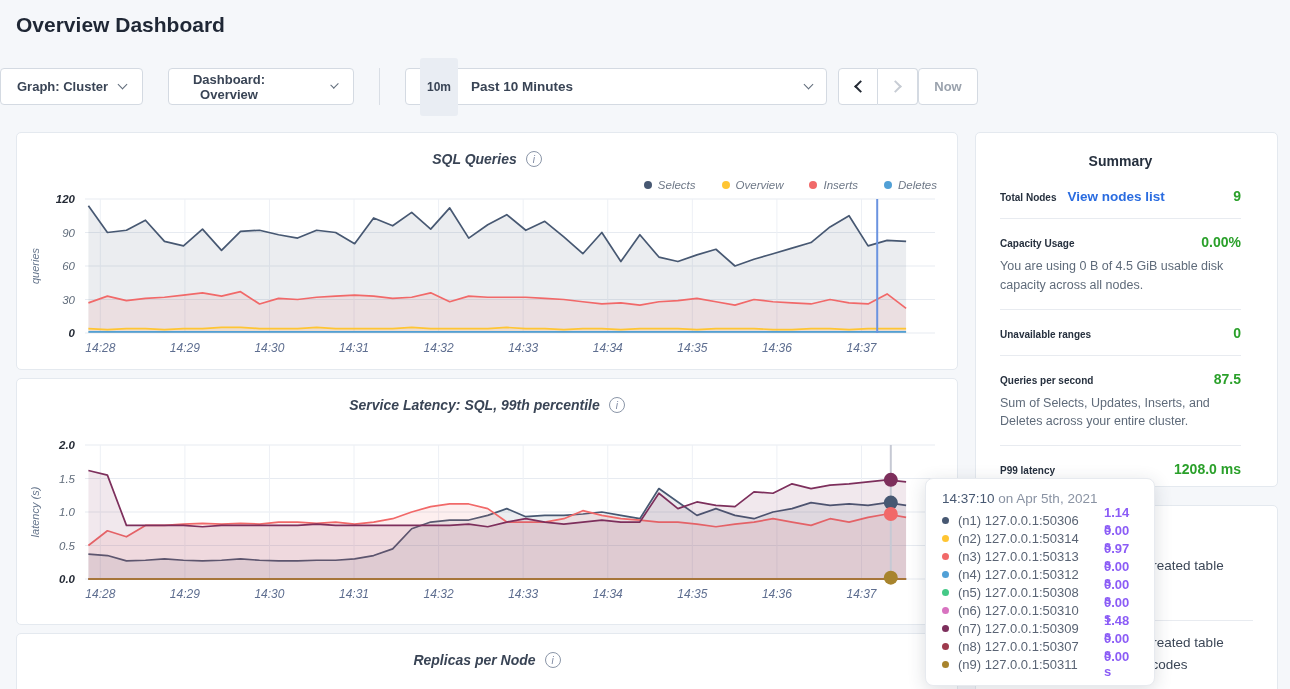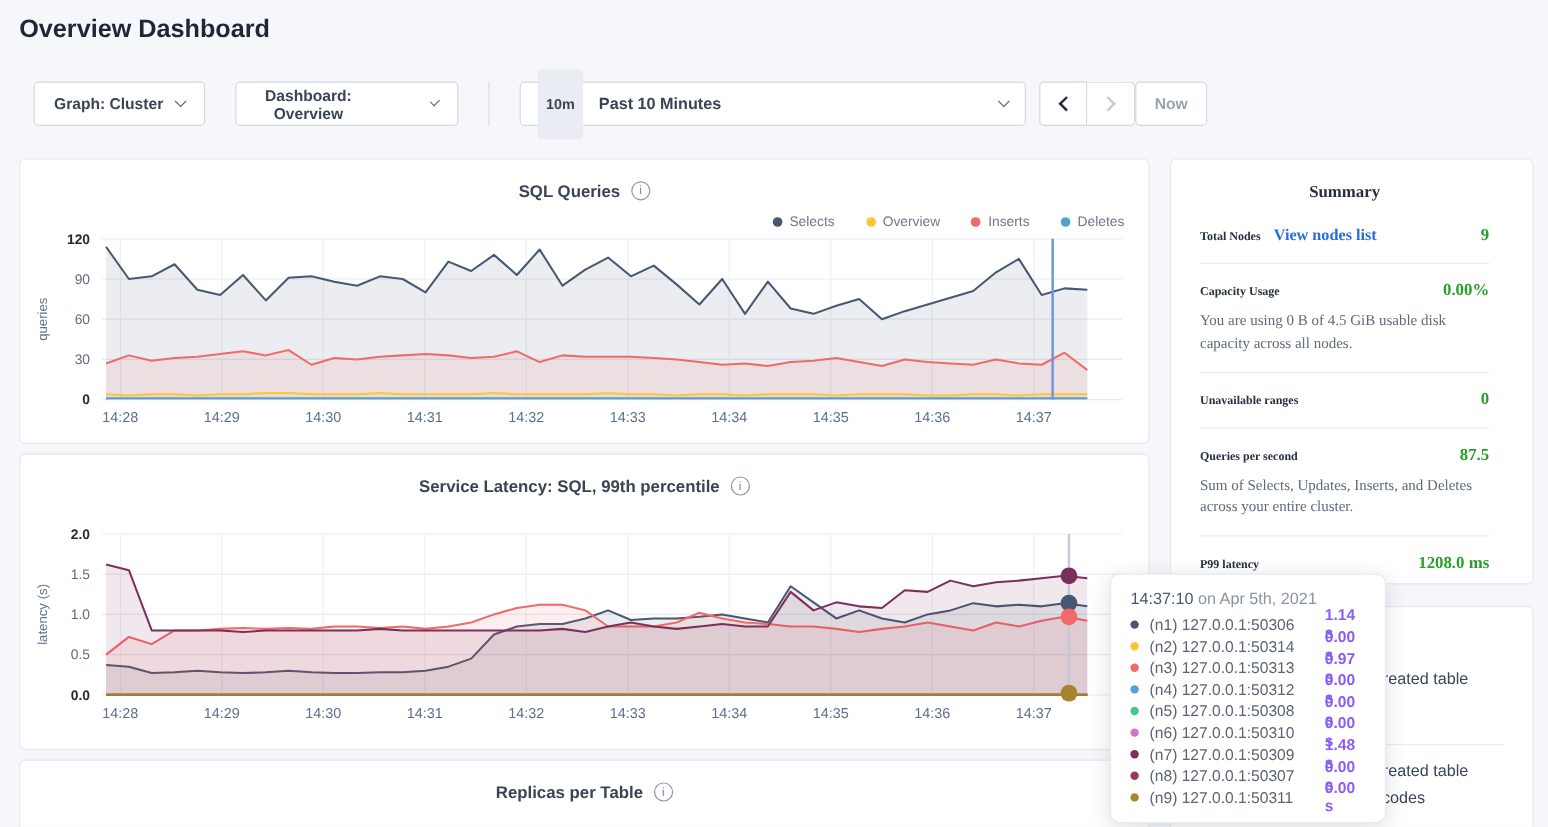--- a/index.html
+++ b/index.html
@@ -2,21 +2,21 @@
 <html><head>
 <meta charset="utf-8">
 <style>
   * { margin:0; padding:0; box-sizing:border-box; }
   html,body { width:1290px; height:689px; }
   body { font-family:"Liberation Sans","DejaVu Sans",sans-serif; background:#f5f7fa; overflow:hidden; }
   .page { position:relative; width:1290px; height:689px; }
 
   h1.page-title { position:absolute; left:16px; top:13px; font-size:21px; font-weight:700; color:#1f2735; }
 
-  .controls { position:absolute; left:28px; top:68px; display:flex; align-items:center; }
+  .controls { position:absolute; left:0; top:68px; display:flex; align-items:center; }
   .btn { background:#fff; border:1px solid #d4dae2; border-radius:4px; height:37px; display:flex; align-items:center; justify-content:center; font-size:13px; font-weight:700; color:#394455; cursor:pointer; }
   .dd { padding:0 16px; }
   .dd1 { width:143px; margin-right:25px; }
   .dd2 { width:186px;gap:48px; }
   .chev { width:7px; height:7px; border-right:1.5px solid #5f6b7a; border-bottom:1.5px solid #5f6b7a; transform:rotate(45deg); display:inline-block; margin-left:11px; margin-top:-4px; }
   .vdiv { width:1px; height:37px; background:#d9dee5; margin:0 25px; }
   .timepicker { width:422px; justify-content:flex-start; padding:0 14px; }
   .badge { background:#e9edf3; border-radius:3px; font-size:12px; font-weight:700; color:#394455; padding:22px 7px; }
   .range-label { margin-left:13px; font-size:13.5px; }
   .timepicker .chev { margin-left:auto; }
@@ -25,34 +25,34 @@
   .nav.first { border-radius:4px 0 0 4px; }
   .nav.second { border-radius:0 4px 4px 0; border-left:none; }
   .arrow-ic { width:9px; height:9px; border-right:2.5px solid #242a35; border-bottom:2.5px solid #242a35; display:inline-block; }
   .arrow-left { transform:rotate(135deg); margin-left:4px; }
   .arrow-right { transform:rotate(-45deg); border-color:#c7ccd4; margin-right:4px; }
   .now { width:60px; margin-left:0; color:#9aa2ad; }
 
   .col-left { position:absolute; left:16px; top:132px; width:942px; }
   .col-right { position:absolute; left:975px; top:132px; width:303px; }
   .card { background:#fff; border:1px solid #e4e9ef; border-radius:5px; }
-  .chart-card { position:relative; margin-bottom:8px; }
+  .chart-card { position:relative; margin-bottom:8px;font-style:italic; }
   .chart-card.c0 { height:238px; }
   .chart-card.c1 { height:247px; }
   .chart-card.c2 { height:120px; }
   .chart-head { display:flex; align-items:center; justify-content:center; padding-top:18px; }
   .chart-title { font-size:14px; font-weight:700; color:#394455; }
   .info-icon { width:16px; height:16px; border:1px solid #8b96a8; border-radius:50%; color:#7c87a0; font-size:10px; display:inline-flex; align-items:center; justify-content:center; margin-left:9px; cursor:pointer; }
   .legend { position:absolute; right:20px; top:46px; display:flex; align-items:center; }
   .legend-item { display:flex; align-items:center; margin-left:26px; font-size:11.5px; color:#6e7887; cursor:pointer; }
   .legend-dot { width:8px; height:8px; border-radius:50%; margin-right:6px; }
   .chart-card svg { position:absolute; left:4px; top:58px; }
   svg text { font-family:"Liberation Sans","DejaVu Sans",sans-serif; }
 
-  .summary-card { height:355px; padding:20px 36px 0 24px; margin-bottom:18px;font-family:Liberation Serif, serif; }
+  .summary-card { height:355px; padding:20px 36px 0 24px; margin-bottom:18px; }
   .summary-title { text-align:center; font-size:14px; font-weight:700; color:#26303e; padding-bottom:4px; }
   .srow { padding:15px 0 14px 0; border-bottom:1px solid #e8ebf0; }
   .srow:last-child { border-bottom:none; }
   .srow-main { display:flex; align-items:baseline; }
   .srow-label { font-size:10px; font-weight:700; color:#26303e; }
   .srow-link { font-size:13.5px; font-weight:700; margin-left:11px; text-decoration:none; cursor:pointer; }
   .srow-value { margin-left:auto; font-size:14px; font-weight:700; }
   .srow-desc { margin-top:7px; font-size:12.5px; color:#5f6b7a; line-height:1.5; }
 
   .events-card { height:230px; padding:22px 24px 0 24px; }
@@ -228,21 +228,21 @@
           <line x1="869.8" x2="869.8" y1="8" y2="142" stroke="#c6c9d4" stroke-width="2"></line>
           <circle cx="869.8" cy="42.84" r="7" fill="#7d2f5c"></circle>
           <circle cx="869.8" cy="65.62" r="7" fill="#475872"></circle>
           <circle cx="869.8" cy="77.01" r="7" fill="#f16969"></circle>
           <circle cx="869.8" cy="140.66" r="7" fill="#a8842d"></circle>
         </svg>
     </div>
 
     <div class="card chart-card c2">
       <div class="chart-head">
-        <span class="chart-title">Replicas per Table</span>
+        <span class="chart-title">Replicas per Node</span>
         <span class="info-icon">i</span>
       </div>
     </div>
   </div>
 
   <div class="col-right">
     <div class="card summary-card">
       <div class="summary-title">Summary</div>
       <div id="summary-rows">
           <div class="srow">

